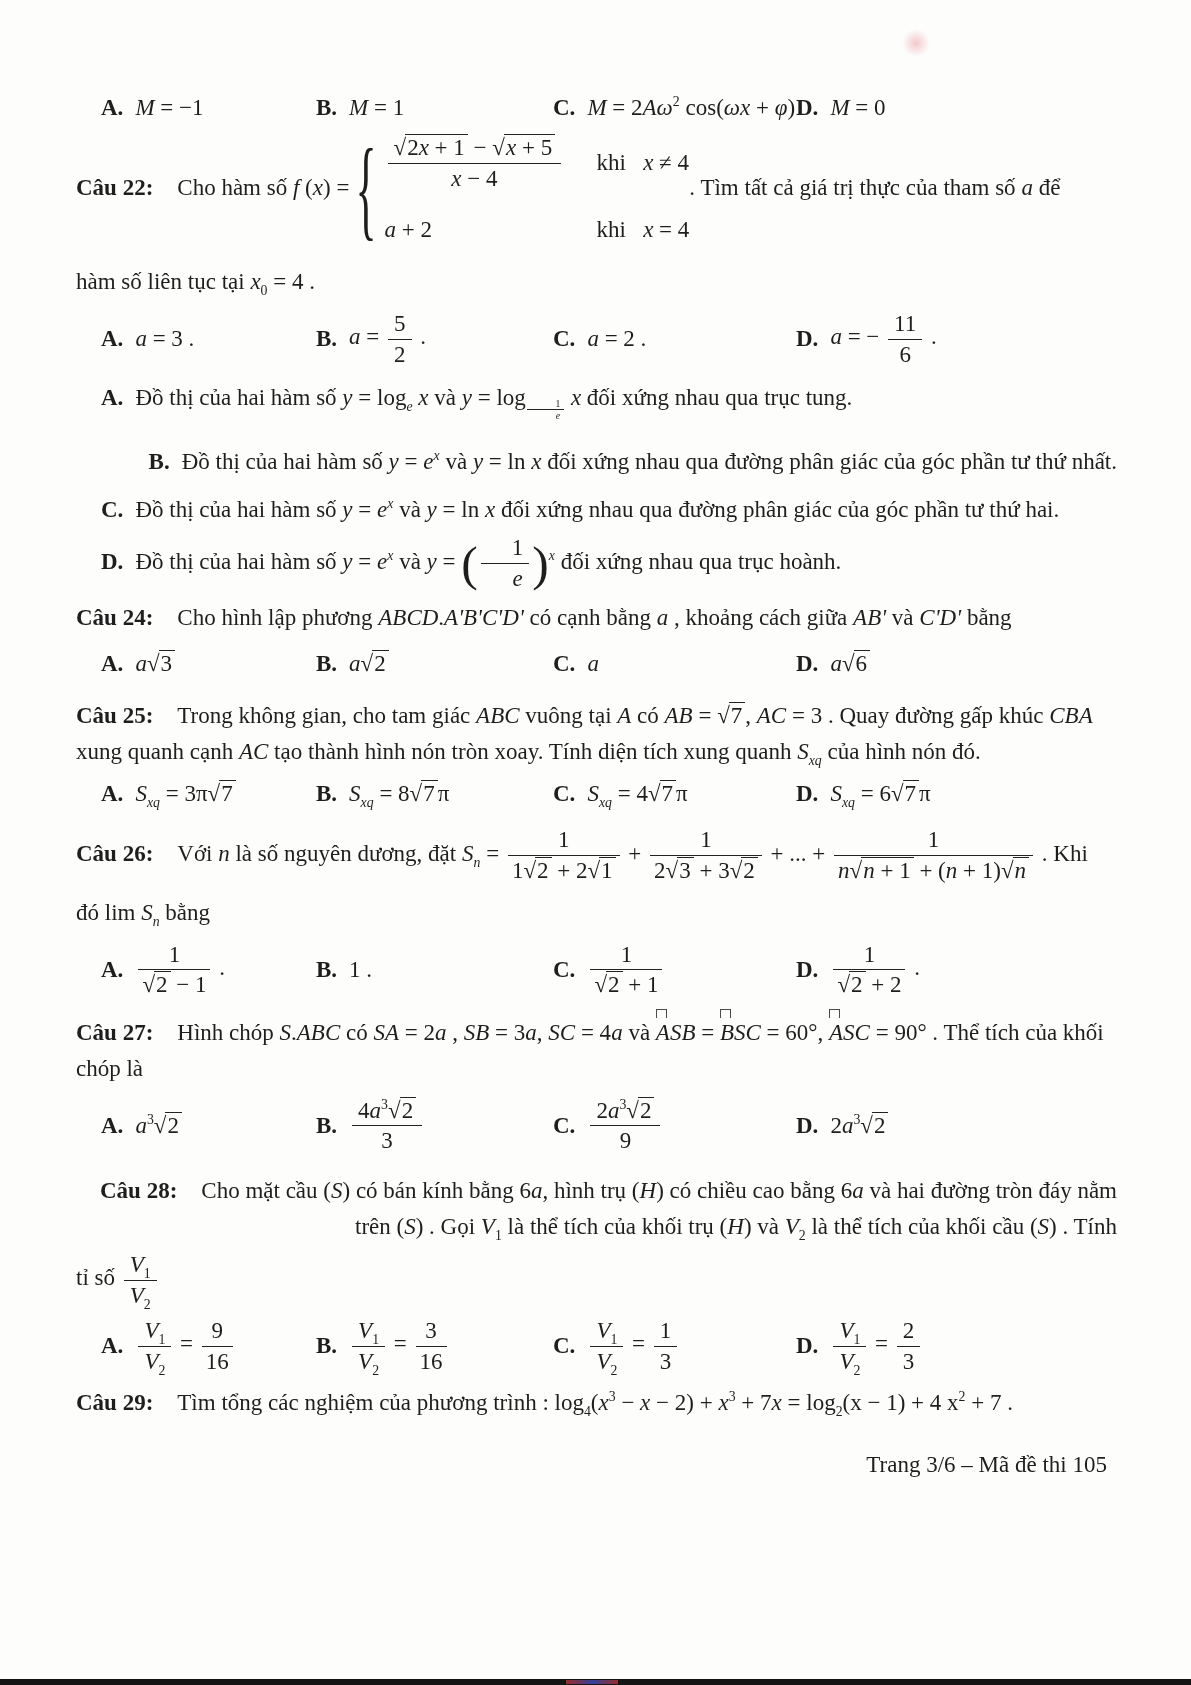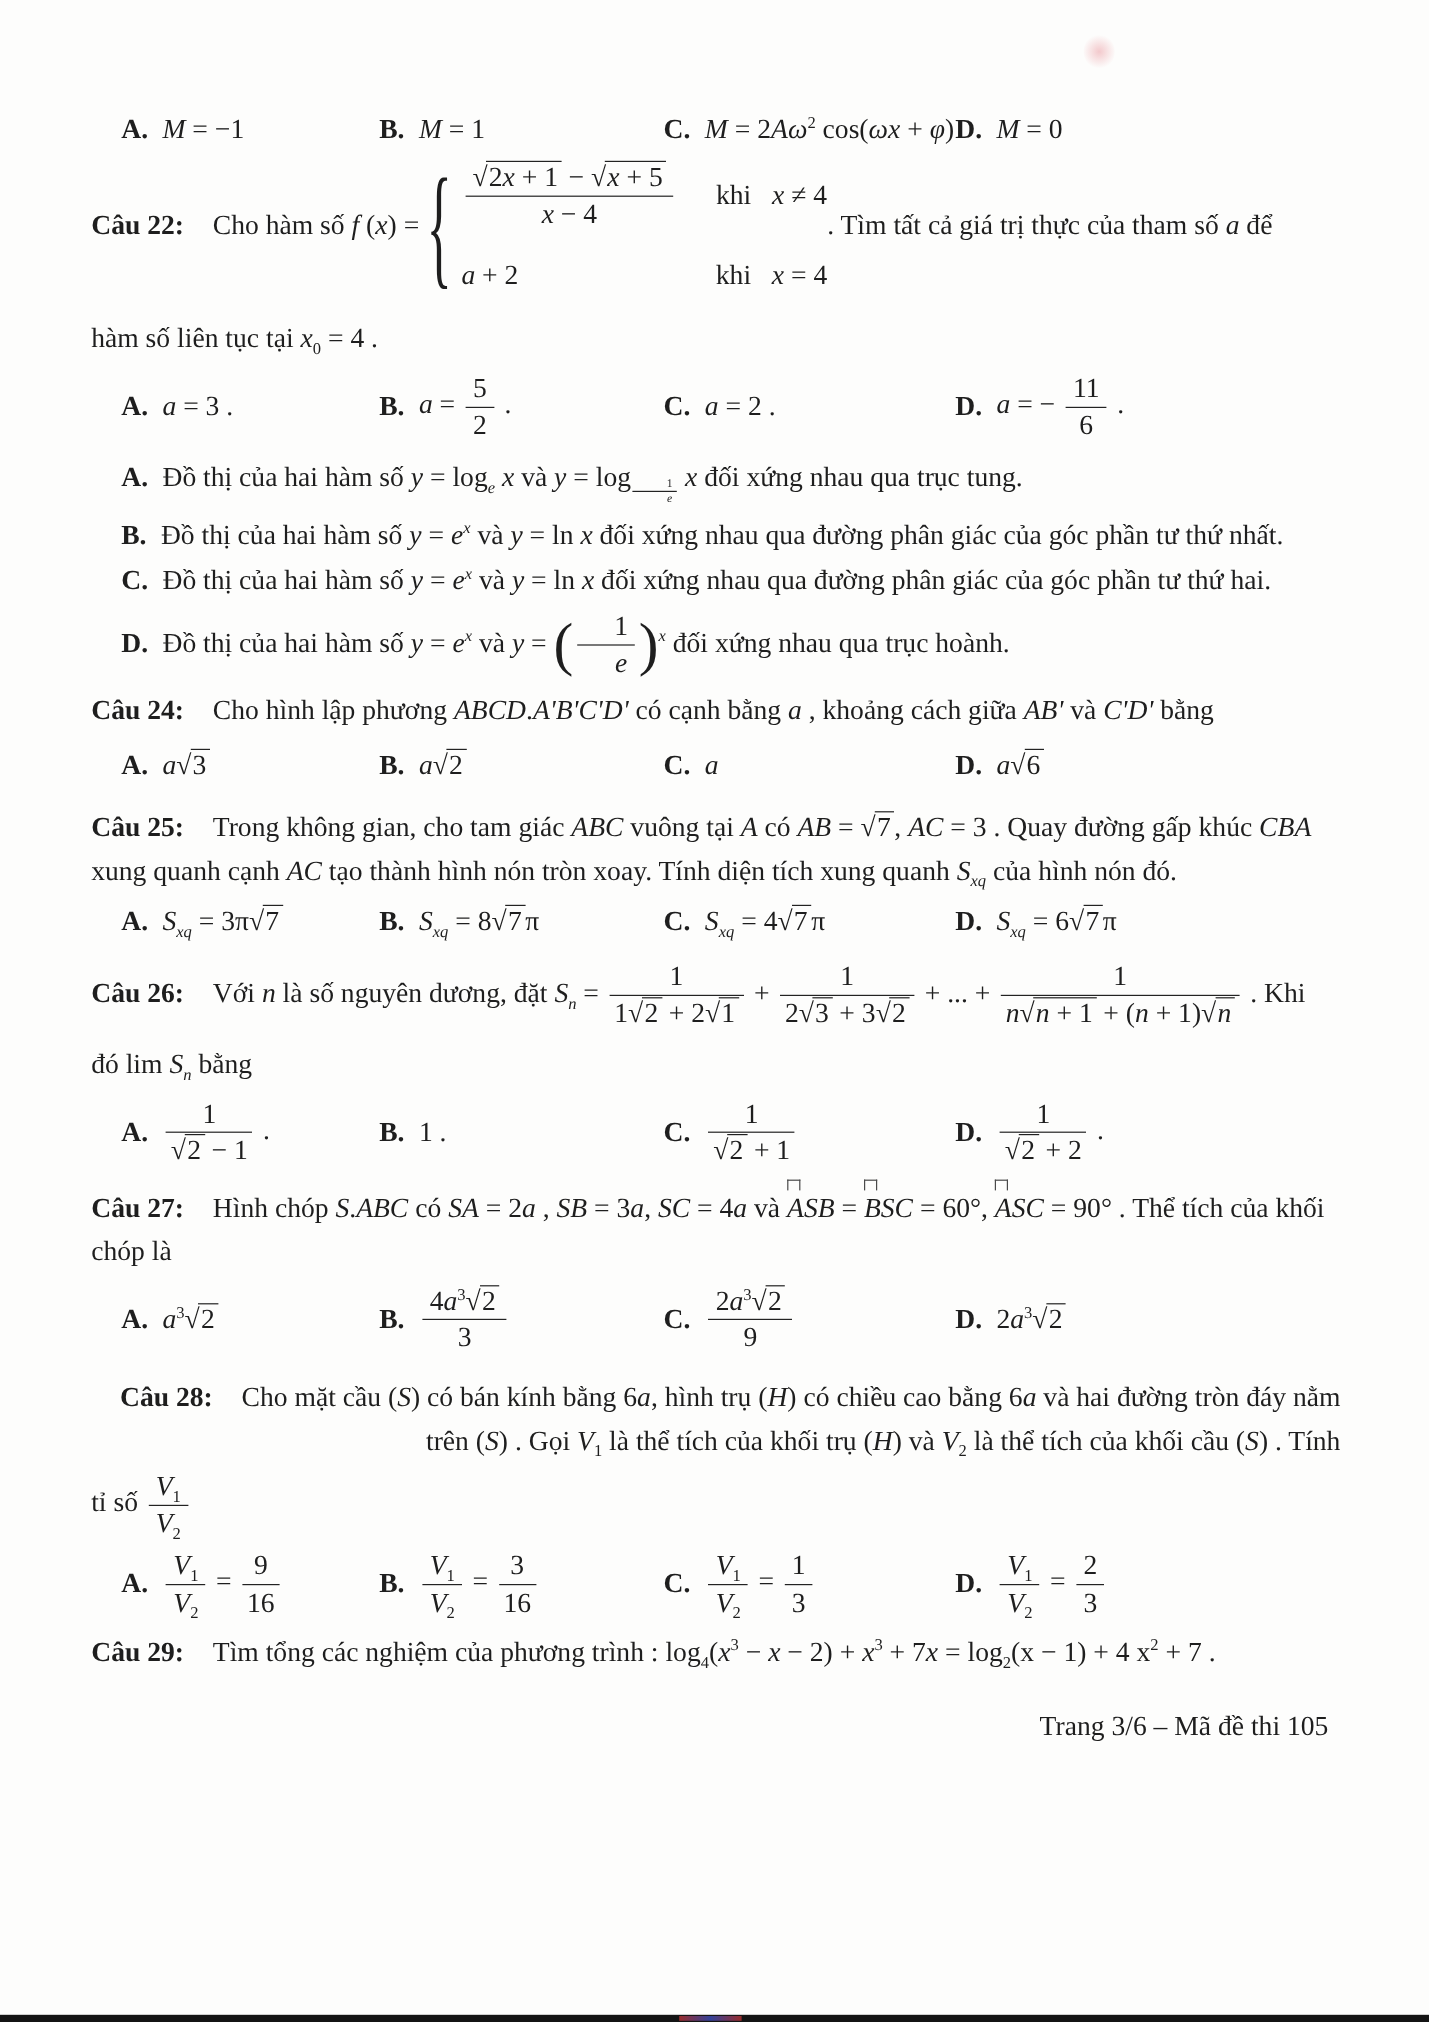--- a/index.html
+++ b/index.html
@@ -24,21 +24,21 @@
   .fr{display:inline-flex; flex-direction:column; vertical-align:middle; text-align:center; line-height:1.2; margin:2px 3px; }
   .fr .n{border-bottom:1.6px solid #222; padding:0 6px 1px;}
   .fr .d{padding:1px 4px 0;}
   .sfr{font-size:70%; line-height:1; margin:0 1px; vertical-align:text-top;}
   .sfr .n{border-bottom:1px solid #222; padding:0 2px 0;}
   
   .sq{white-space:nowrap;}
   .sq .r{display:inline-block; border-top:1.6px solid #222; padding:0 3px 0 2px; margin-left:-1px; line-height:1.15;}
   
   .brace{display:inline-block; font-size:44px; line-height:1; transform:scaleY(2.55); vertical-align:middle; margin:0 8px 0 6px; font-weight:400;}
-  .cases{display:inline-flex; flex-direction:column; gap:18px; vertical-align:middle; text-align:left;align-items:center;}
+  .cases{display:inline-flex; flex-direction:column; gap:18px; vertical-align:middle; text-align:left;}
   .case{display:grid; grid-template-columns:212px auto; align-items:center;}
   .khi{white-space:nowrap;}
   
   .bp{font-size:215%; line-height:0; vertical-align:middle; font-weight:400;}
   
   .hat{position:relative; display:inline-block;}
   .hat::before{content:''; position:absolute; top:-6px; left:0; width:9px; height:8px; border:1.4px solid #4a4a4a; border-bottom:none;}
   .footer{text-align:right; padding-right:10px;}
   .scanbar{position:absolute; left:0; right:0; bottom:0; height:6px; background:#141414;}
   .scanbar-mark{position:absolute; bottom:1px; left:566px; width:52px; height:4px;
@@ -110,22 +110,22 @@
             <span class="n">11</span>
             <span class="d">6</span>
           </span> .</span>
       </span>
   </div>
 
   <p class="para" style="margin-top:10px;"><b class="ol">A.</b><span>Đồ thị của hai hàm số <i>y</i> = log<sub><i>e</i></sub> <i>x</i> và <i>y</i> = log<sub><span class="fr sfr">
             <span class="n">1</span>
             <span class="d"><i>e</i></span>
           </span></sub> <i>x</i> đối xứng nhau qua trục tung.</span></p>
-  <p class="para" style="margin-top:8px;"><b class="ol">B.</b><span>Đồ thị của hai hàm số <i>y</i> = <i>e</i><sup><i>x</i></sup> và <i>y</i> = ln <i>x</i> đối xứng nhau qua đường phân giác của góc phần tư thứ nhất.</span></p>
-  <p class="para" style="margin-top:2px;"><b class="ol">C.</b><span>Đồ thị của hai hàm số <i>y</i> = <i>e</i><sup><i>x</i></sup> và <i>y</i> = ln <i>x</i> đối xứng nhau qua đường phân giác của góc phần tư thứ hai.</span></p>
+  <p class="para" style="margin-top:24px;text-align:right;"><b class="ol">B.</b><span>Đồ thị của hai hàm số <i>y</i> = <i>e</i><sup><i>x</i></sup> và <i>y</i> = ln <i>x</i> đối xứng nhau qua đường phân giác của góc phần tư thứ nhất.</span></p>
+  <p class="para" style="margin-top:12px;"><b class="ol">C.</b><span>Đồ thị của hai hàm số <i>y</i> = <i>e</i><sup><i>x</i></sup> và <i>y</i> = ln <i>x</i> đối xứng nhau qua đường phân giác của góc phần tư thứ hai.</span></p>
   <p class="para" style="margin-top:4px;"><b class="ol">D.</b><span>Đồ thị của hai hàm số <i>y</i> = <i>e</i><sup><i>x</i></sup> và <i>y</i> = <span class="bp">(</span><span class="fr">
           <span class="n">1</span>
           <span class="d"><i>e</i></span>
         </span><span class="bp">)</span><sup><i>x</i></sup> đối xứng nhau qua trục hoành.</span></p>
 
   <p class="stem" style="margin-top:6px;">
     <b class="qlabel">Câu 24:</b><span>Cho hình lập phương <i>ABCD</i>.<i>A'B'C'D'</i> có cạnh bằng <i>a</i> , khoảng cách giữa <i>AB'</i> và <i>C'D'</i> bằng</span>
   </p>
   <div class="opts" style="margin-top:10px;">
     <span class="opt">

